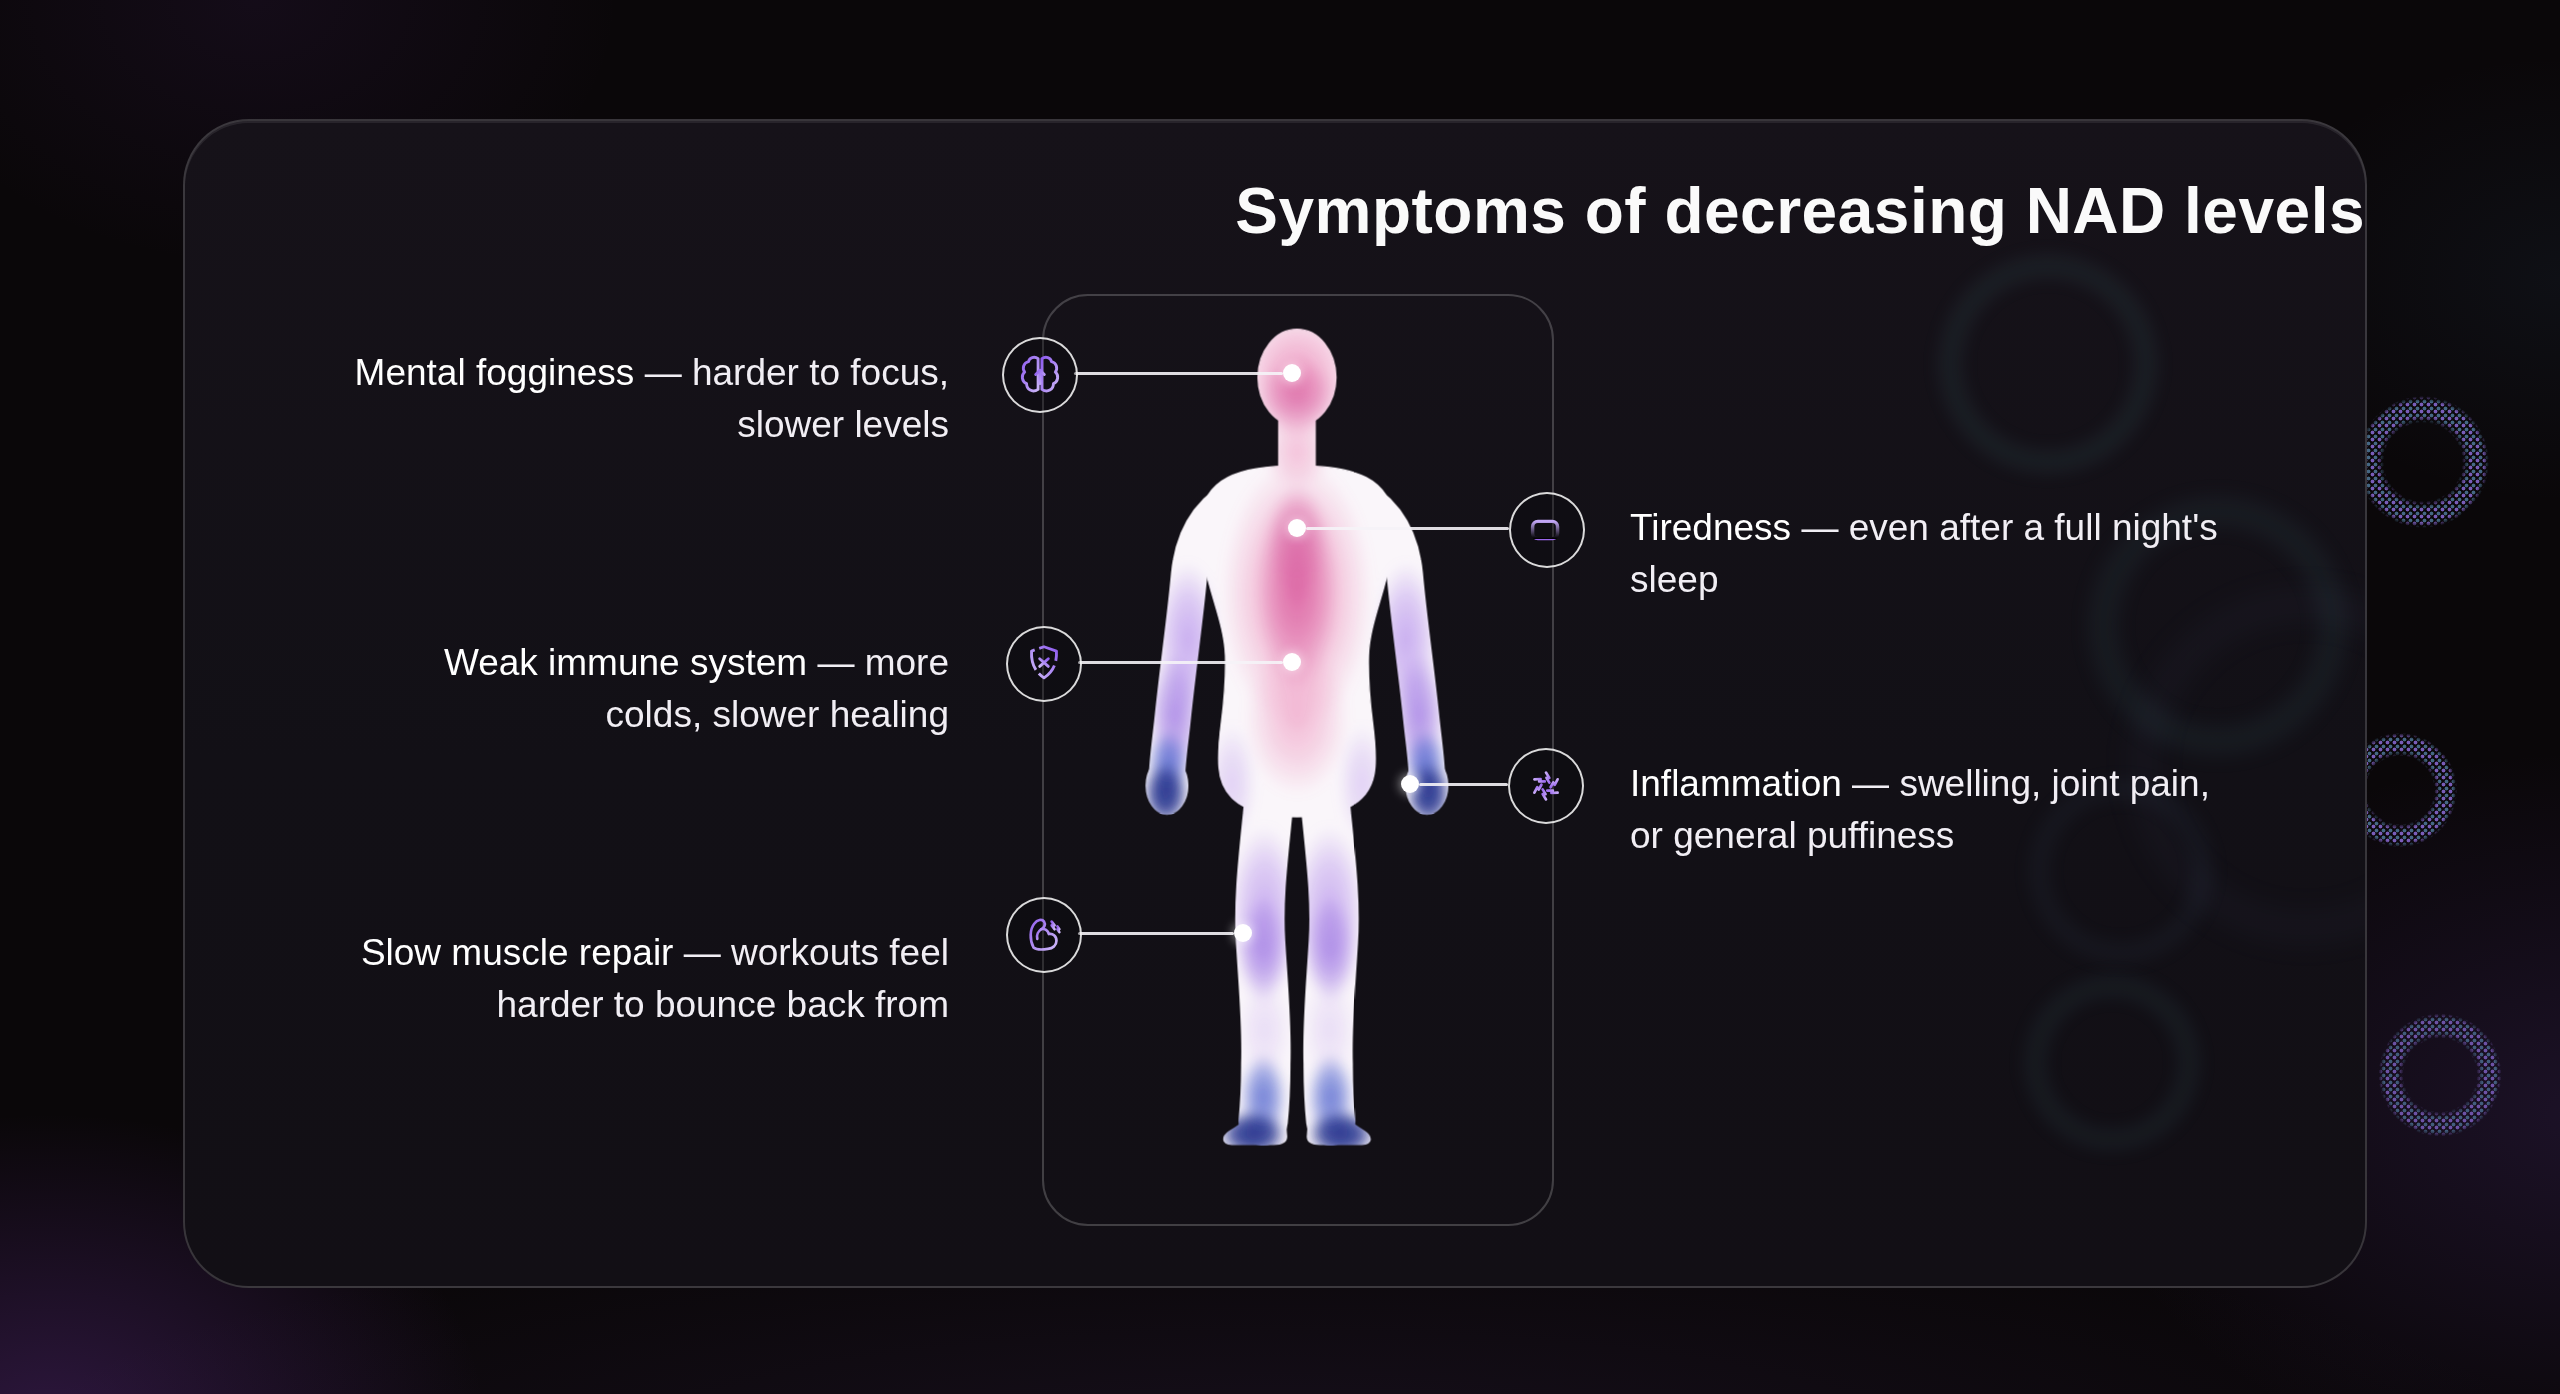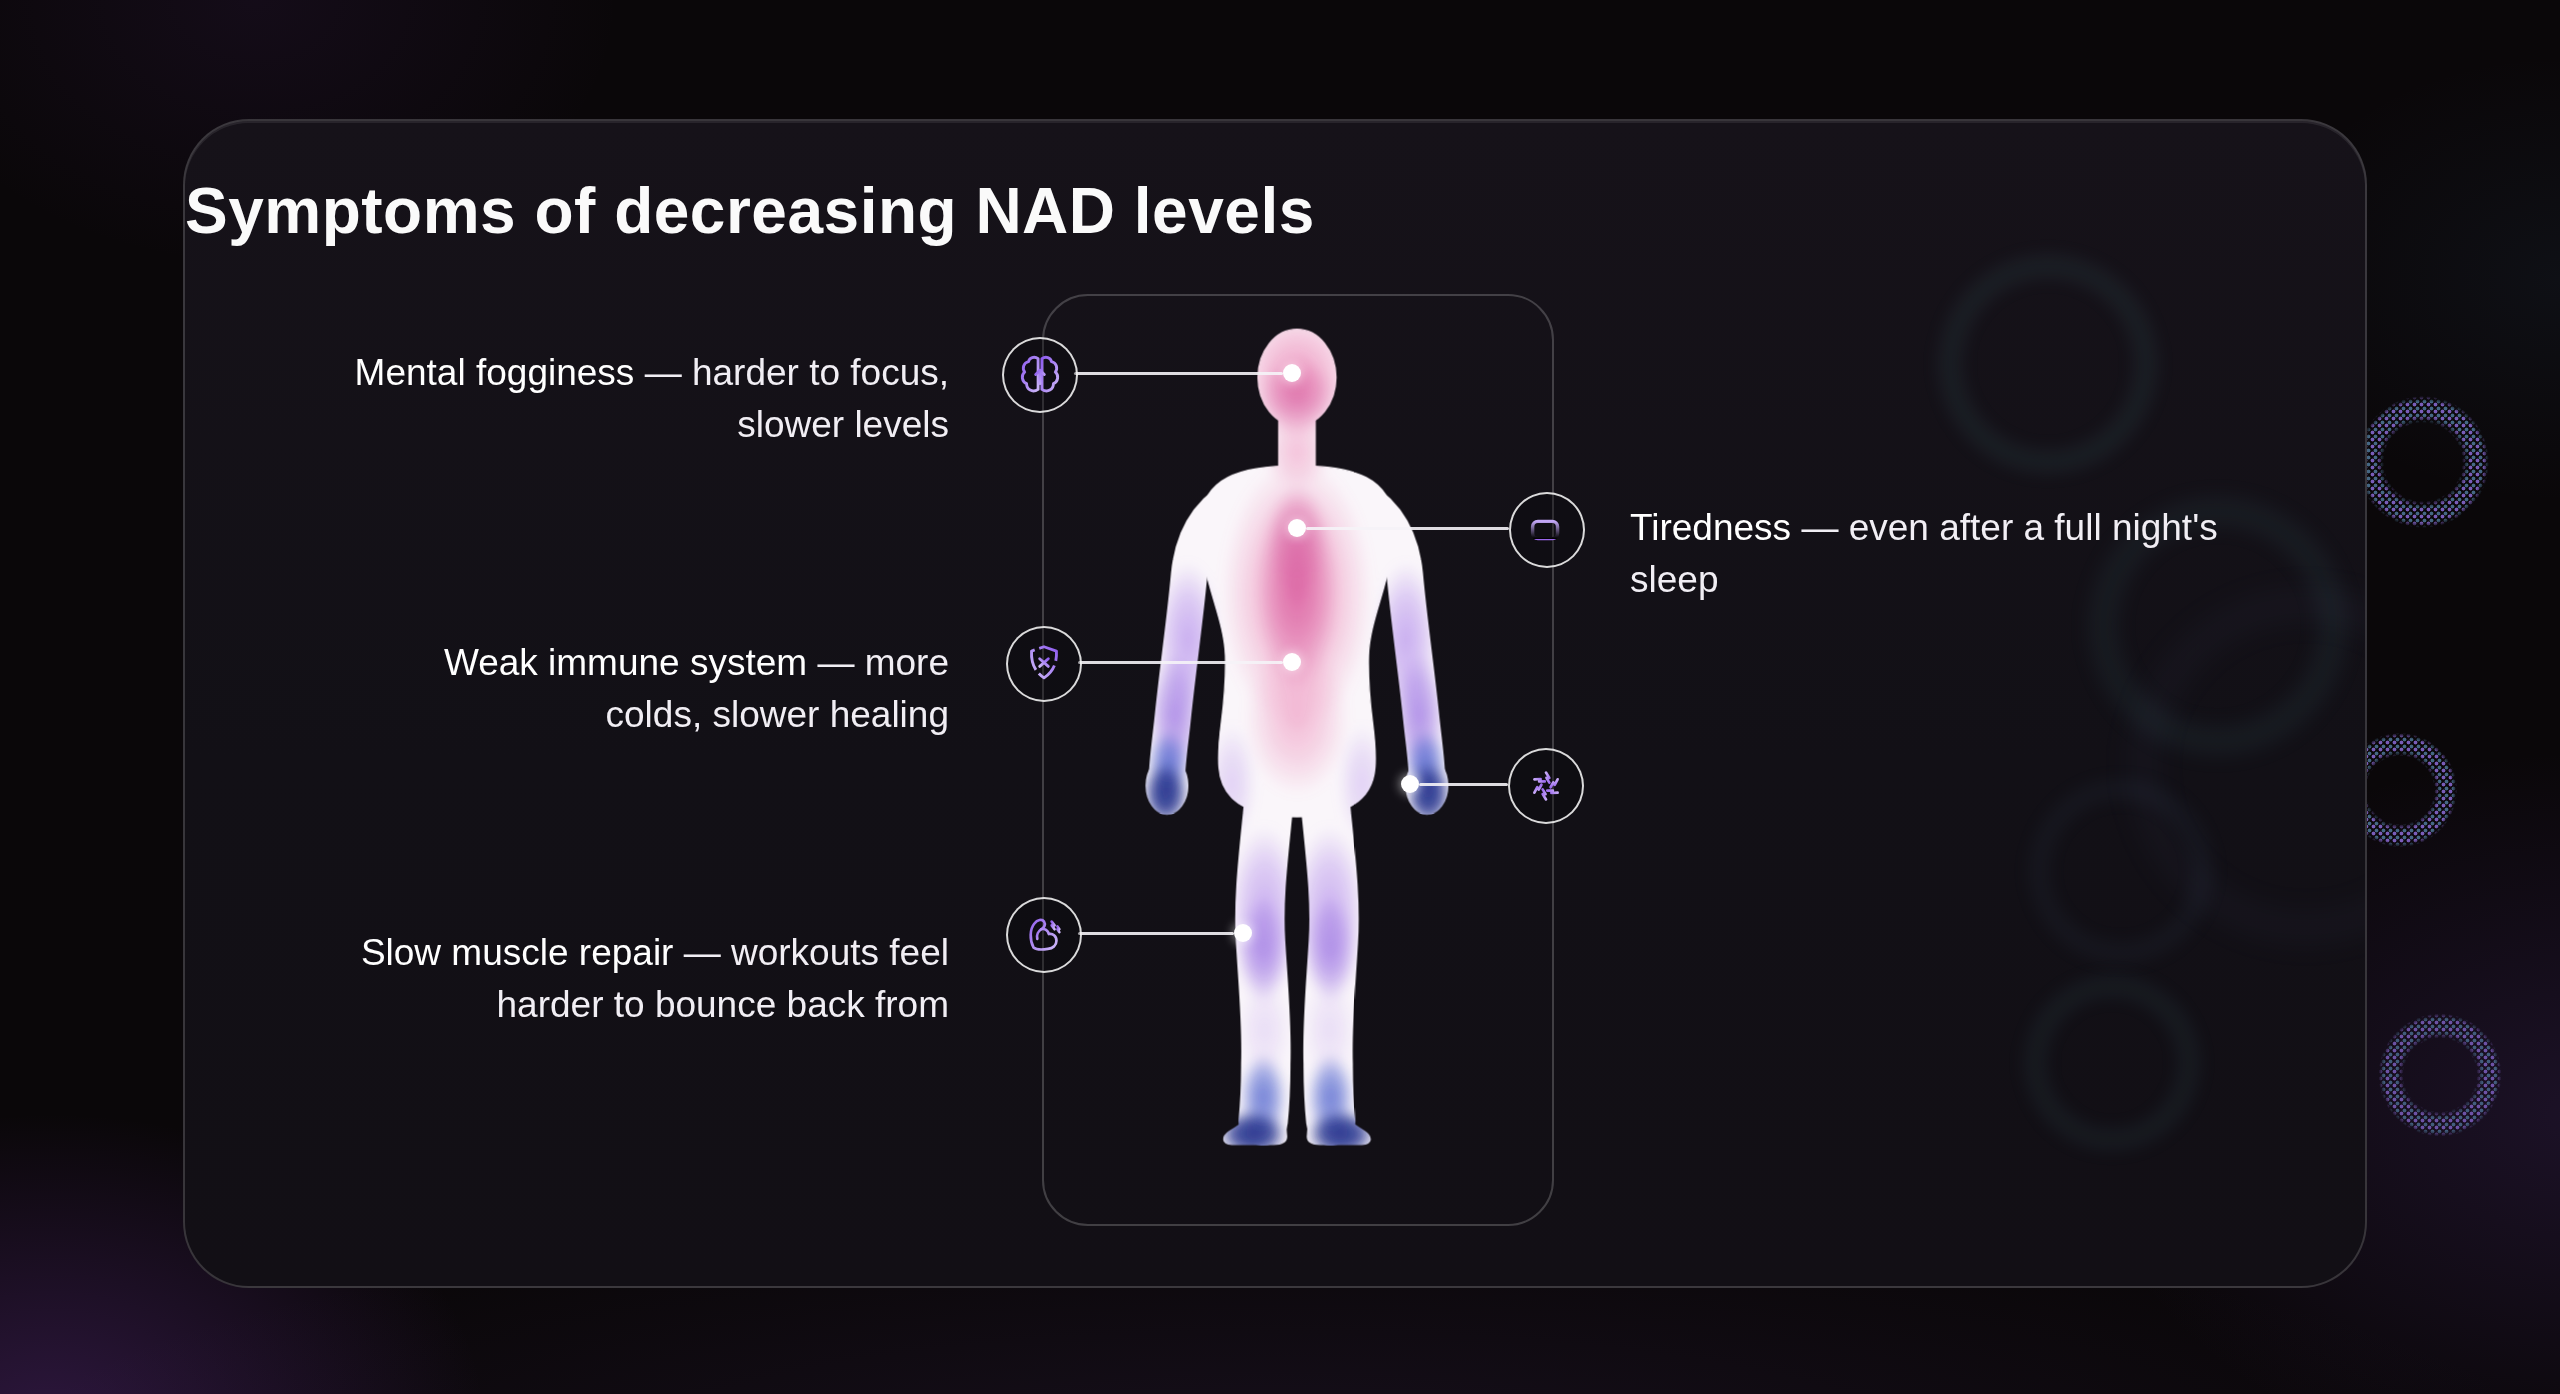--- a/index.html
+++ b/index.html
@@ -24,21 +24,21 @@
   }
   .card{
     position:absolute;left:183px;top:119px;width:2180px;height:1165px;z-index:2;
     border-radius:66px;overflow:hidden;
     background:linear-gradient(180deg,#161219 0%,#121016 55%,#120f15 100%);
     border:2px solid rgba(255,255,255,0.16);
     box-shadow:inset 0 2px 0 rgba(255,255,255,0.08);
   }
   .ring{position:absolute;border-radius:50%;}
   .page-title{
-    position:absolute;left:0;top:53px;width:100%;text-align:left;
+    position:absolute;left:0;top:53px;width:100%;text-align:right;
     font-size:64px;font-weight:700;letter-spacing:0.5px;color:#fafafa;
   }
   .panel{
     position:absolute;left:857px;top:173px;width:508px;height:928px;
     border-radius:46px;border:2px solid rgba(255,255,255,0.20);
   }
   .body-figure{position:absolute;left:917px;top:207px;width:390px;height:832px;}
   .icon-circle{
     position:absolute;width:72px;height:72px;border-radius:50%;
     border:2.5px solid rgba(255,255,255,0.85);
@@ -251,19 +251,24 @@
   <div class="callout-label align-left" style="left:1445px;top:381px;">
     <b>Tiredness</b>
     <span>—</span>
     <span>even after a full night's sleep</span>
   </div>
   <div class="callout-label align-right" style="right:1416px;top:516px;">
     <b>Weak immune system</b>
     <span>—</span>
     <span>more colds, slower healing</span>
   </div>
+  <div class="callout-label align-left" style="left:1445px;top:637px;">
+    <b>Inflammation</b>
+    <span>—</span>
+    <span>swelling, joint pain, or general puffiness</span>
+  </div>
   <div class="callout-label align-right" style="right:1416px;top:786px;margin-top:20px;">
     <b>Slow muscle repair</b>
     <span>—</span>
     <span>workouts feel harder to bounce back from</span>
   </div>
 
 </div>
 
 </body></html>

